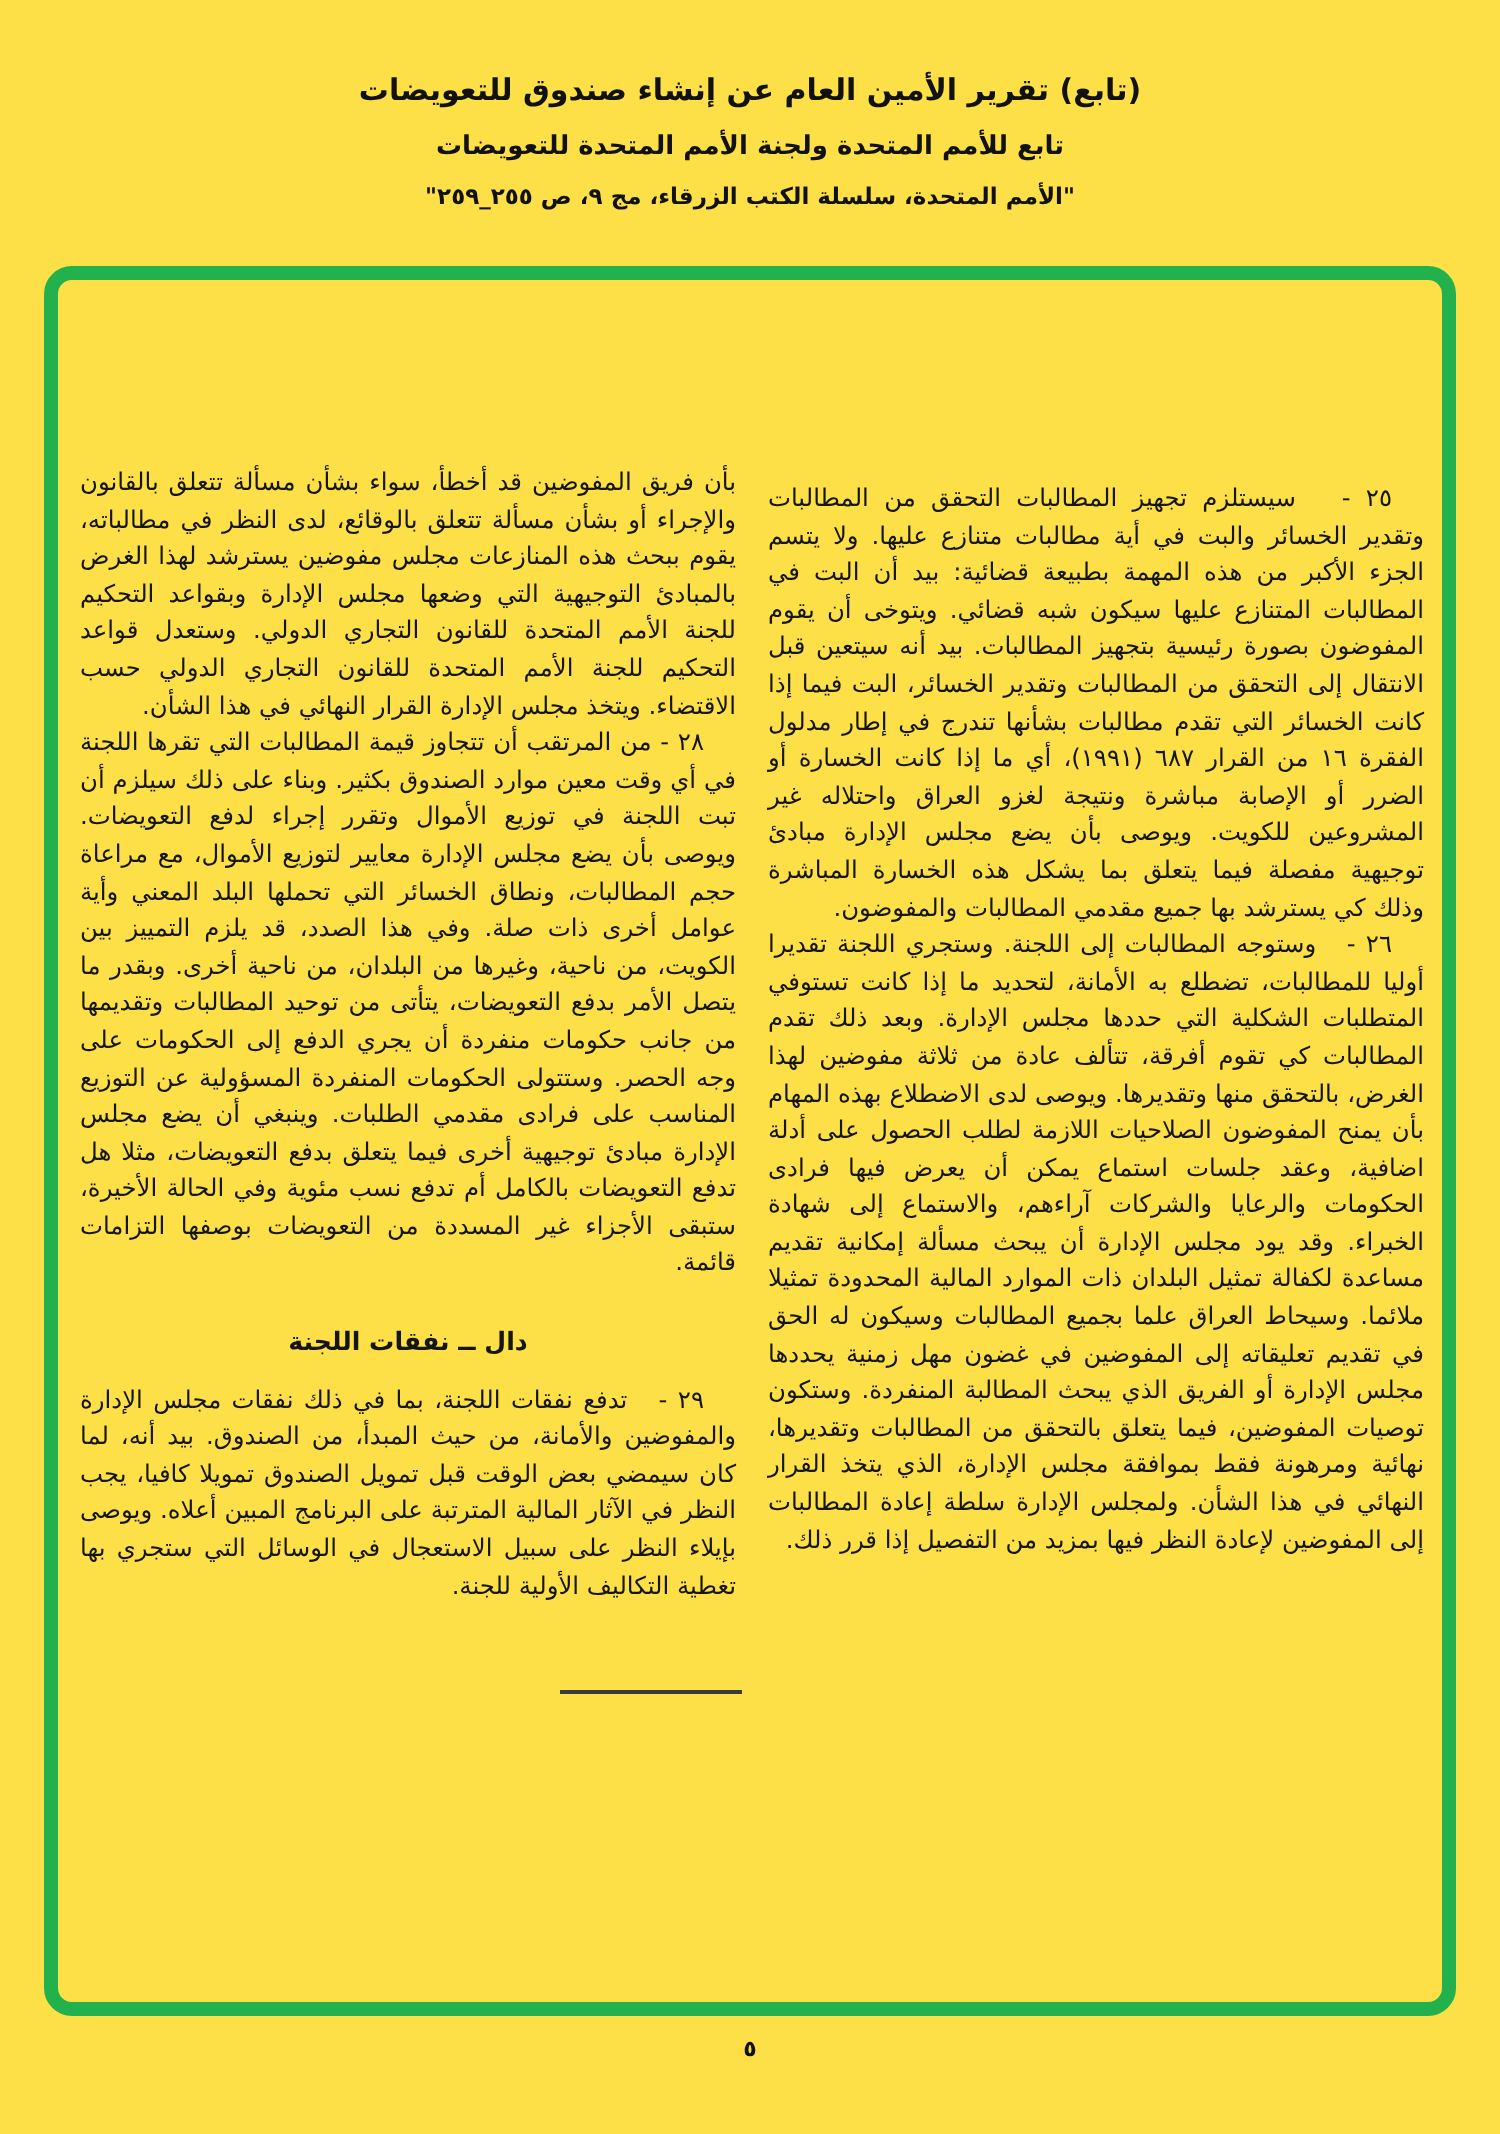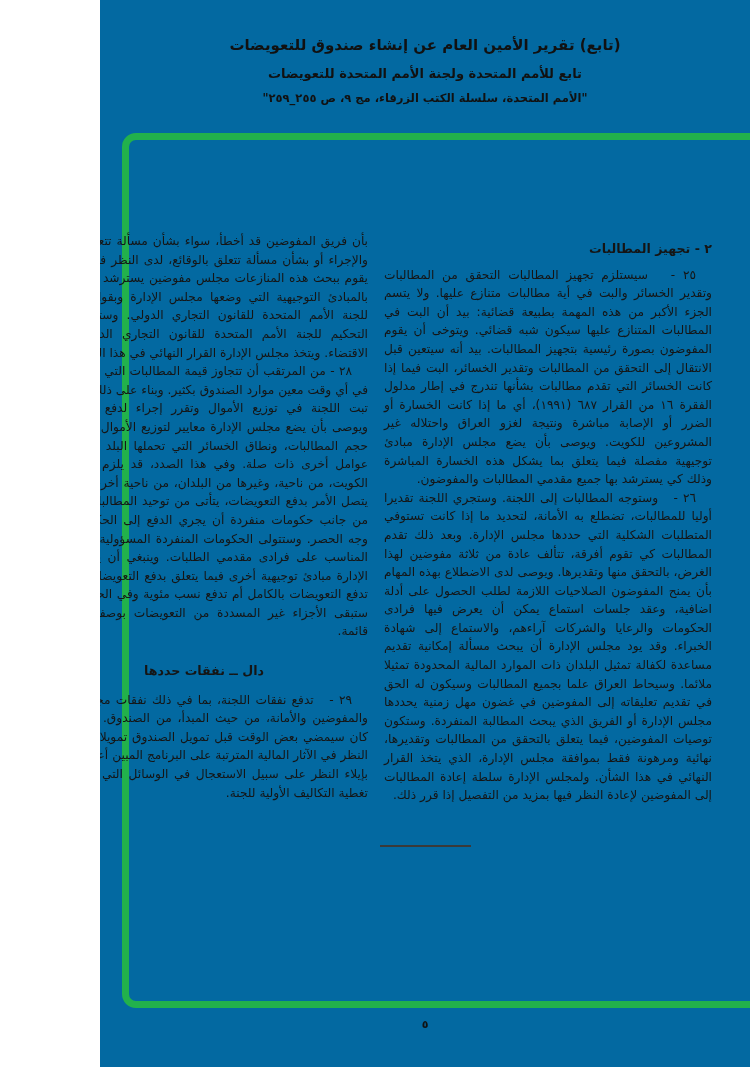--- a/index.html
+++ b/index.html
@@ -1,20 +1,20 @@
 <!DOCTYPE html>
 <html lang="ar" dir="rtl"><head>
 <meta charset="utf-8">
 <style>
   html, body { margin: 0; padding: 0; background: #ffffff; }
   .page {
     position: relative;
-    width: 650px;
+    width: 750px;
     height: 1067px;
-    background: #0369a1;
+    background: #fde047;
     font-family: "DejaVu Sans", sans-serif;
     color: #111111;
     direction: rtl;
     overflow: hidden;
   }
   
   .doc-header {
     position: absolute;
     top: 36px;
     left: 0;
@@ -100,29 +100,28 @@
 
   <header class="doc-header">
     <div class="h-line1">(تابع) تقرير الأمين العام عن إنشاء صندوق للتعويضات</div>
     <div class="h-line2">تابع للأمم المتحدة ولجنة الأمم المتحدة للتعويضات</div>
     <div class="h-line3">"الأمم المتحدة، سلسلة الكتب الزرقاء، مج ٩، ص ٢٥٥_٢٥٩"</div>
   </header>
 
   <div class="green-frame"></div>
 
   <section class="col col-right">
-    <h3>٢ - تجهيز المطالبات</h3>
     <p>٢٥ -&nbsp;&nbsp; سيستلزم تجهيز المطالبات التحقق من المطالبات وتقدير الخسائر والبت في أية مطالبات متنازع عليها. ولا يتسم الجزء الأكبر من هذه المهمة بطبيعة قضائية: بيد أن البت في المطالبات المتنازع عليها سيكون شبه قضائي. ويتوخى أن يقوم المفوضون بصورة رئيسية بتجهيز المطالبات. بيد أنه سيتعين قبل الانتقال إلى التحقق من المطالبات وتقدير الخسائر، البت فيما إذا كانت الخسائر التي تقدم مطالبات بشأنها تندرج في إطار مدلول الفقرة ١٦ من القرار ٦٨٧ (١٩٩١)، أي ما إذا كانت الخسارة أو الضرر أو الإصابة مباشرة ونتيجة لغزو العراق واحتلاله غير المشروعين للكويت. ويوصى بأن يضع مجلس الإدارة مبادئ توجيهية مفصلة فيما يتعلق بما يشكل هذه الخسارة المباشرة وذلك كي يسترشد بها جميع مقدمي المطالبات والمفوضون.</p>
     <p>٢٦ -&nbsp;&nbsp; وستوجه المطالبات إلى اللجنة. وستجري اللجنة تقديرا أوليا للمطالبات، تضطلع به الأمانة، لتحديد ما إذا كانت تستوفي المتطلبات الشكلية التي حددها مجلس الإدارة. وبعد ذلك تقدم المطالبات كي تقوم أفرقة، تتألف عادة من ثلاثة مفوضين لهذا الغرض، بالتحقق منها وتقديرها. ويوصى لدى الاضطلاع بهذه المهام بأن يمنح المفوضون الصلاحيات اللازمة لطلب الحصول على أدلة اضافية، وعقد جلسات استماع يمكن أن يعرض فيها فرادى الحكومات والرعايا والشركات آراءهم، والاستماع إلى شهادة الخبراء. وقد يود مجلس الإدارة أن يبحث مسألة إمكانية تقديم مساعدة لكفالة تمثيل البلدان ذات الموارد المالية المحدودة تمثيلا ملائما. وسيحاط العراق علما بجميع المطالبات وسيكون له الحق في تقديم تعليقاته إلى المفوضين في غضون مهل زمنية يحددها مجلس الإدارة أو الفريق الذي يبحث المطالبة المنفردة. وستكون توصيات المفوضين، فيما يتعلق بالتحقق من المطالبات وتقديرها، نهائية ومرهونة فقط بموافقة مجلس الإدارة، الذي يتخذ القرار النهائي في هذا الشأن. ولمجلس الإدارة سلطة إعادة المطالبات إلى المفوضين لإعادة النظر فيها بمزيد من التفصيل إذا قرر ذلك.</p>
   </section>
 
   <section class="col col-left">
     <p class="no-indent">بأن فريق المفوضين قد أخطأ، سواء بشأن مسألة تتعلق بالقانون والإجراء أو بشأن مسألة تتعلق بالوقائع، لدى النظر في مطالباته، يقوم ببحث هذه المنازعات مجلس مفوضين يسترشد لهذا الغرض بالمبادئ التوجيهية التي وضعها مجلس الإدارة وبقواعد التحكيم للجنة الأمم المتحدة للقانون التجاري الدولي. وستعدل قواعد التحكيم للجنة الأمم المتحدة للقانون التجاري الدولي حسب الاقتضاء. ويتخذ مجلس الإدارة القرار النهائي في هذا الشأن.</p>
     <p>٢٨ - من المرتقب أن تتجاوز قيمة المطالبات التي تقرها اللجنة في أي وقت معين موارد الصندوق بكثير. وبناء على ذلك سيلزم أن تبت اللجنة في توزيع الأموال وتقرر إجراء لدفع التعويضات. ويوصى بأن يضع مجلس الإدارة معايير لتوزيع الأموال، مع مراعاة حجم المطالبات، ونطاق الخسائر التي تحملها البلد المعني وأية عوامل أخرى ذات صلة. وفي هذا الصدد، قد يلزم التمييز بين الكويت، من ناحية، وغيرها من البلدان، من ناحية أخرى. وبقدر ما يتصل الأمر بدفع التعويضات، يتأتى من توحيد المطالبات وتقديمها من جانب حكومات منفردة أن يجري الدفع إلى الحكومات على وجه الحصر. وستتولى الحكومات المنفردة المسؤولية عن التوزيع المناسب على فرادى مقدمي الطلبات. وينبغي أن يضع مجلس الإدارة مبادئ توجيهية أخرى فيما يتعلق بدفع التعويضات، مثلا هل تدفع التعويضات بالكامل أم تدفع نسب مئوية وفي الحالة الأخيرة، ستبقى الأجزاء غير المسددة من التعويضات بوصفها التزامات قائمة.</p>
-    <h3 class="centered">دال ــ نفقات حددها</h3>
+    <h3 class="centered">دال ــ نفقات اللجنة</h3>
     <p>٢٩ -&nbsp;&nbsp; تدفع نفقات اللجنة، بما في ذلك نفقات مجلس الإدارة والمفوضين والأمانة، من حيث المبدأ، من الصندوق. بيد أنه، لما كان سيمضي بعض الوقت قبل تمويل الصندوق تمويلا كافيا، يجب النظر في الآثار المالية المترتبة على البرنامج المبين أعلاه. ويوصى بإيلاء النظر على سبيل الاستعجال في الوسائل التي ستجري بها تغطية التكاليف الأولية للجنة.</p>
   </section>
 
   <div class="footnote-rule"></div>
 
   <div class="page-number">٥</div>
 
 </div>
 
 </body></html>

